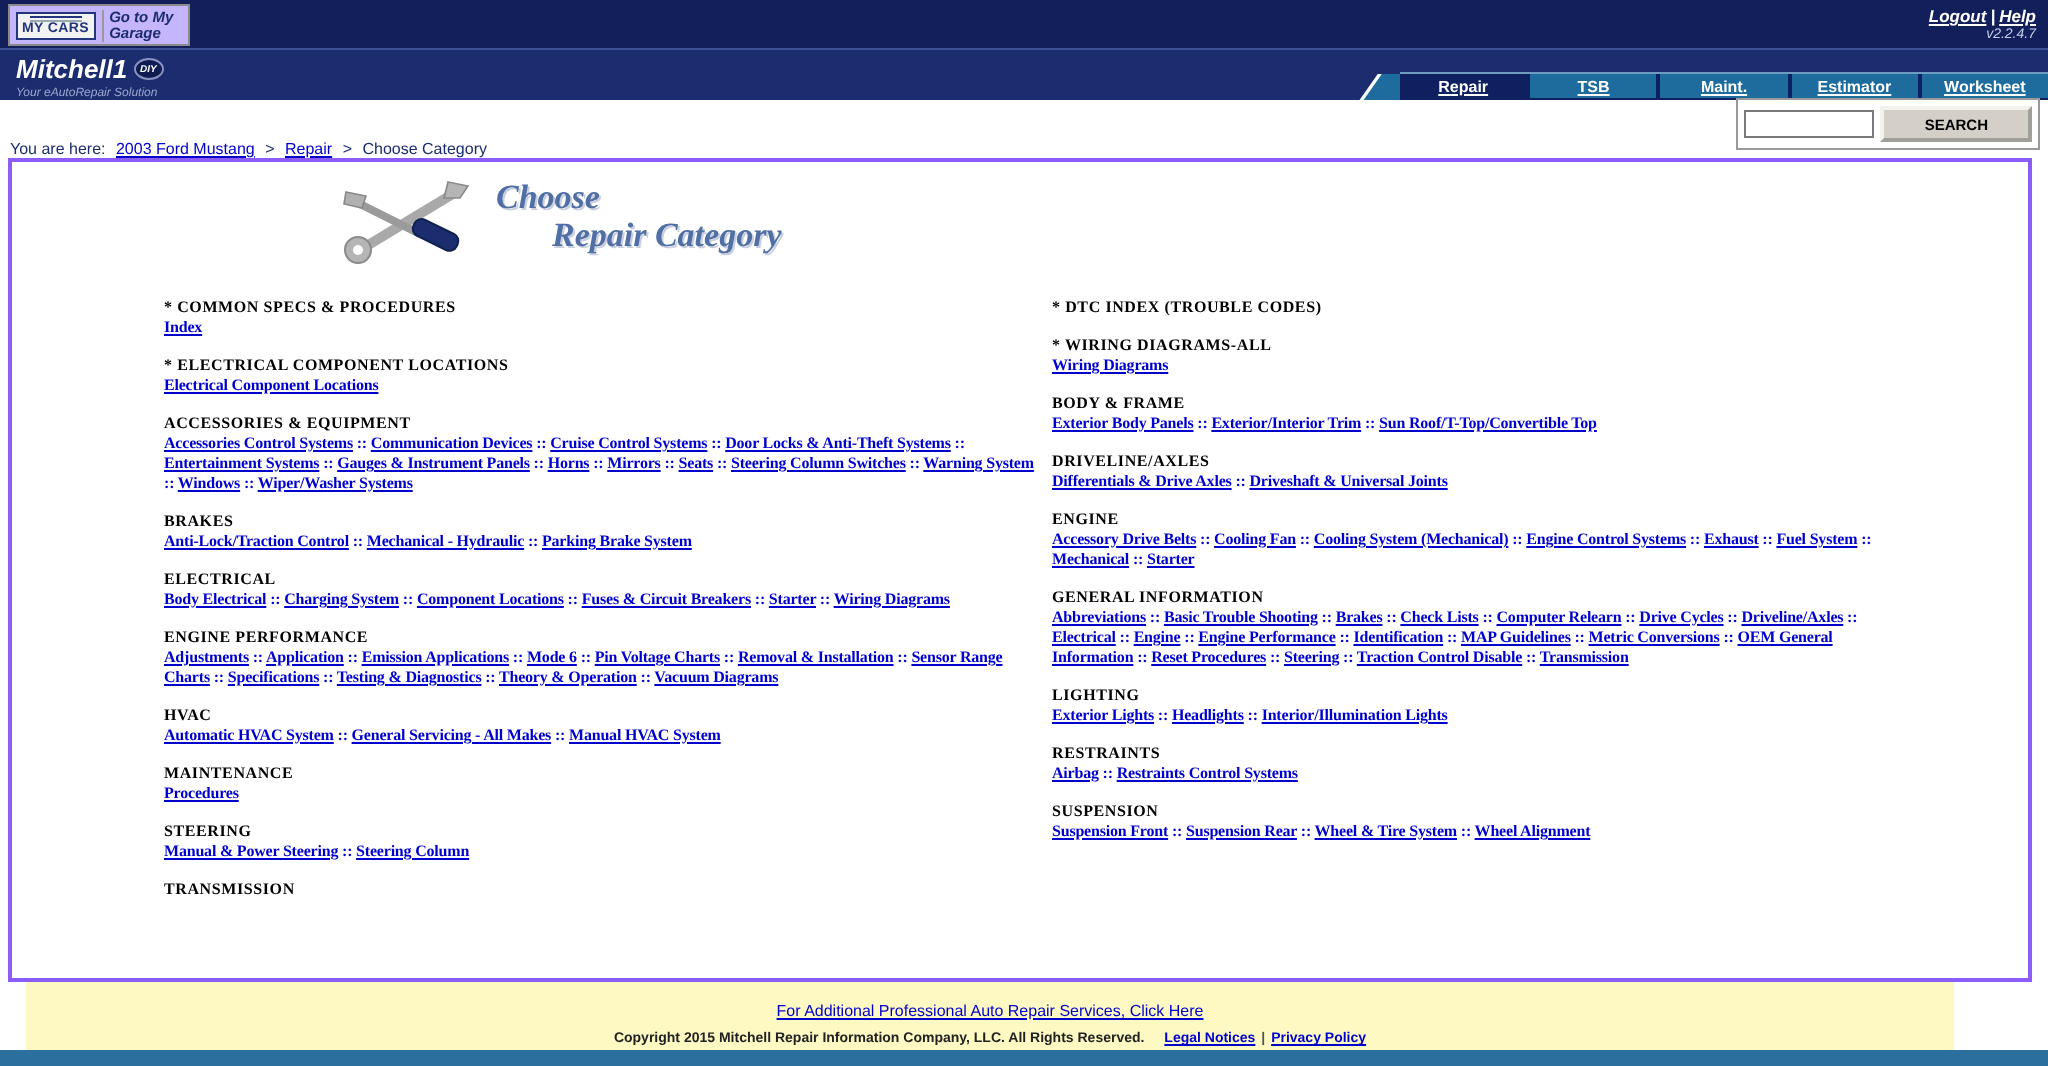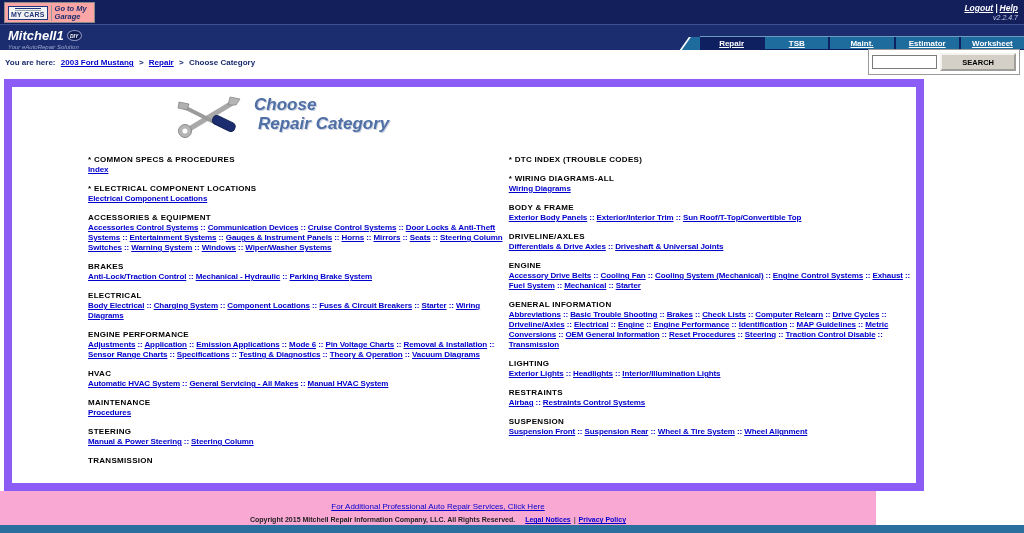--- a/index.html
+++ b/index.html
@@ -2,21 +2,21 @@
 <html><head>
 <meta charset="utf-8">
 <style>
   * { margin:0; padding:0; box-sizing:border-box; }
   html,body { width:1024px; height:533px; }
   body { font-family:"Liberation Sans", sans-serif; background:#fff; position:relative; overflow:hidden; }
   a { cursor:pointer; }
 
   
   .topbar { position:absolute; left:0; top:0; width:1024px; height:24px; background:#131f5b; }
-  .garage-btn { position:absolute; left:4px; top:2px; height:21px; background:#fca5a5; border:1px solid #8a8a8a; display:flex; align-items:center; padding:1px 3px; gap:3px; cursor:pointer; }
+  .garage-btn { position:absolute; left:4px; top:2px; height:21px; background:#c4b5fd; border:1px solid #8a8a8a; display:flex; align-items:center; padding:1px 3px; gap:3px; cursor:pointer; }
   .plate { border:1px solid #23357c; background:#f2f2f2; padding:1px 2px 0 2px; display:flex; flex-direction:column; align-items:center; }
   .plate-top { width:26px; height:3px; border-top:1px solid #23357c; border-bottom:1px solid #9aa; }
   .plate-text { font-size:7px; font-weight:bold; color:#23357c; letter-spacing:0.2px; line-height:8px; }
   .garage-label { color:#1b2d6f; font-weight:bold; font-style:italic; font-size:7.5px; line-height:8px; width:40px; border-left:1px solid #999; padding-left:3px; }
   .top-right { position:absolute; right:6px; top:3px; text-align:right; }
   .top-links { font-size:8.5px; font-weight:bold;font-style:italic; }
   .top-links a { color:#fff; text-decoration:underline; }
   .top-links .sep { color:#fff; margin:0 2px; }
   .version { font-size:7px; font-style:italic; color:#c6cde8; margin-top:1px; }
 
@@ -28,45 +28,45 @@
   .tagline { font-size:6px; color:#9ca7cf; font-style:italic; }
   .tabbar { position:absolute; right:0; top:11px; width:324px; height:15px; background:#1e6b9e; border-top:1px solid #6e9cc0; }
   .tab-diagonal { position:absolute; left:-16px; top:0; width:22px; height:14px; background:#1e6b9e; transform:skewX(-35deg); border-left:2px solid #fff; }
   .tabs { display:flex; height:100%; position:relative; }
   .tab { flex:1; display:flex; align-items:center; justify-content:center; color:#fff; font-weight:bold; font-size:8px; text-decoration:underline; border-bottom:2px solid #0f2060; }
   .tab + .tab { border-left:2px solid #0f2060; }
   .tab.active { background:#0f2060; }
 
   
   .crumbrow { position:absolute; left:0; top:50px; width:1024px; height:29px; background:#fff; }
-  .breadcrumb { position:absolute; left:5px; top:8px; font-size:8px; color:#1b2d6f; font-weight:bold; }
+  .breadcrumb { position:absolute; left:5px; top:20px; font-size:8px; color:#1b2d6f; font-weight:normal; }
   .crumb-link { color:#0000cc; text-decoration:underline; margin:0 3px; }
   .crumb-sep { color:#1b2d6f; }
   .crumb-current { margin-left:3px; }
   .search-panel { position:absolute; right:4px; top:-1px; width:152px; height:26px; background:#fff; border:1px solid #9a9a9a; display:flex; align-items:center; padding:0 3px; gap:3px; z-index:5; }
   .search-input { flex:1; height:14px; border:1px solid #7a7a7a; font-size:9px; padding:0 2px; min-width:0; }
   .search-btn { height:18px; background:#d4d0c8; border:2px outset #f4f2ee; font-size:7.5px; font-weight:bold; font-family:inherit; padding:0 20px; cursor:pointer; }
 
   
-  .mainbox { position:absolute; left:4px; top:79px; width:920px; height:412px; background:#fff; border:8px solid #8b5cf6; }
+  .mainbox { position:absolute; left:4px; top:79px; width:1012px; height:412px; background:#fff; border:2px solid #8b5cf6;font-family:Liberation Serif, serif; }
   .page-header { display:flex; align-items:flex-start; gap:10px; margin:6px 0 0 164px; height:46px; }
   .tools-icon svg { display:block; }
   .page-title { font-size:17px; font-weight:bold; font-style:italic; color:#4f6fa5; line-height:19px; text-shadow:1px 1px 0 #c9cfdf; margin-top:2px; }
-  .page-title div:last-child { padding-left:4px; }
+  .page-title div:last-child { padding-left:4px;margin-left:24px; }
   .columns { display:flex; margin-top:15px; padding-left:76px; }
   .col-left { width:440px; }
   .col-right { width:430px; margin-left:4px; }
   .section { margin-bottom:8px; }
   .sec-title { font-weight:bold; font-size:8px; color:#000; line-height:11px; letter-spacing:0.3px; }
   .sec-links { font-size:8px; line-height:10px; font-weight:bold; letter-spacing:-0.1px; }
   .cat-link { color:#0000cc; text-decoration:underline; }
   .lsep { color:#0000cc; }
 
   
-  .footer { position:absolute; left:0; top:491px; width:876px; height:34px; background:#f9a8d4; text-align:center; padding-top:4px; }
+  .footer { position:absolute; left:13px; top:491px; width:964px; height:34px; background:#fef9c3; text-align:center; padding-top:4px; }
   .f-link { font-size:8px; color:#0000cc; text-decoration:underline; display:inline-block; }
   .f-copy { font-size:7px; color:#222; font-weight:bold; margin-top:3px; }
   .f-copy a { color:#0000cc; text-decoration:underline; }
   .f-copy .f-sep { color:#555; margin:0 1px; }
   .f-copy span[data-name="copyright-text"] { margin-right:8px; }
   .f-top { display:block; font-size:8.5px; font-weight:bold; color:#0000cc; margin-top:2px; text-decoration:underline; }
   .bottombar { position:absolute; left:0; top:525px; width:1024px; height:8px; background:#2a6f9e; }
 </style>
 </head>
 <body>

